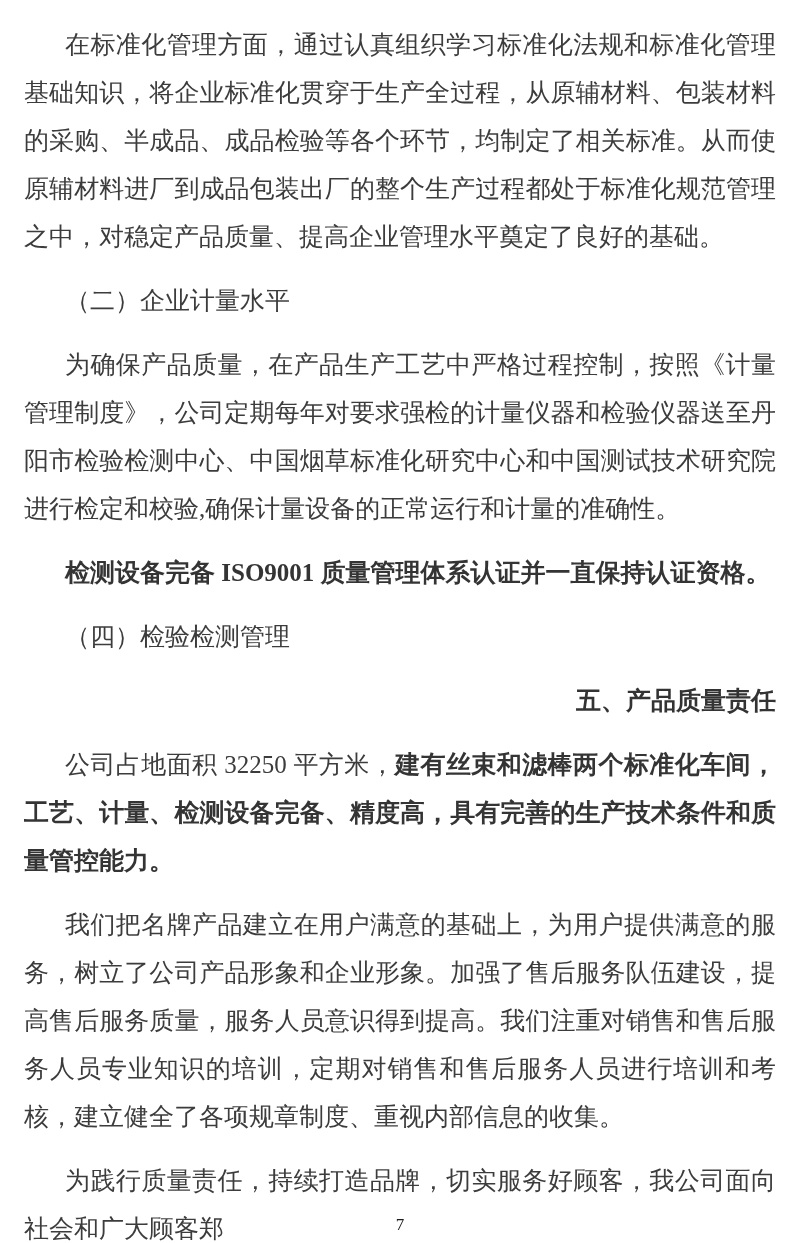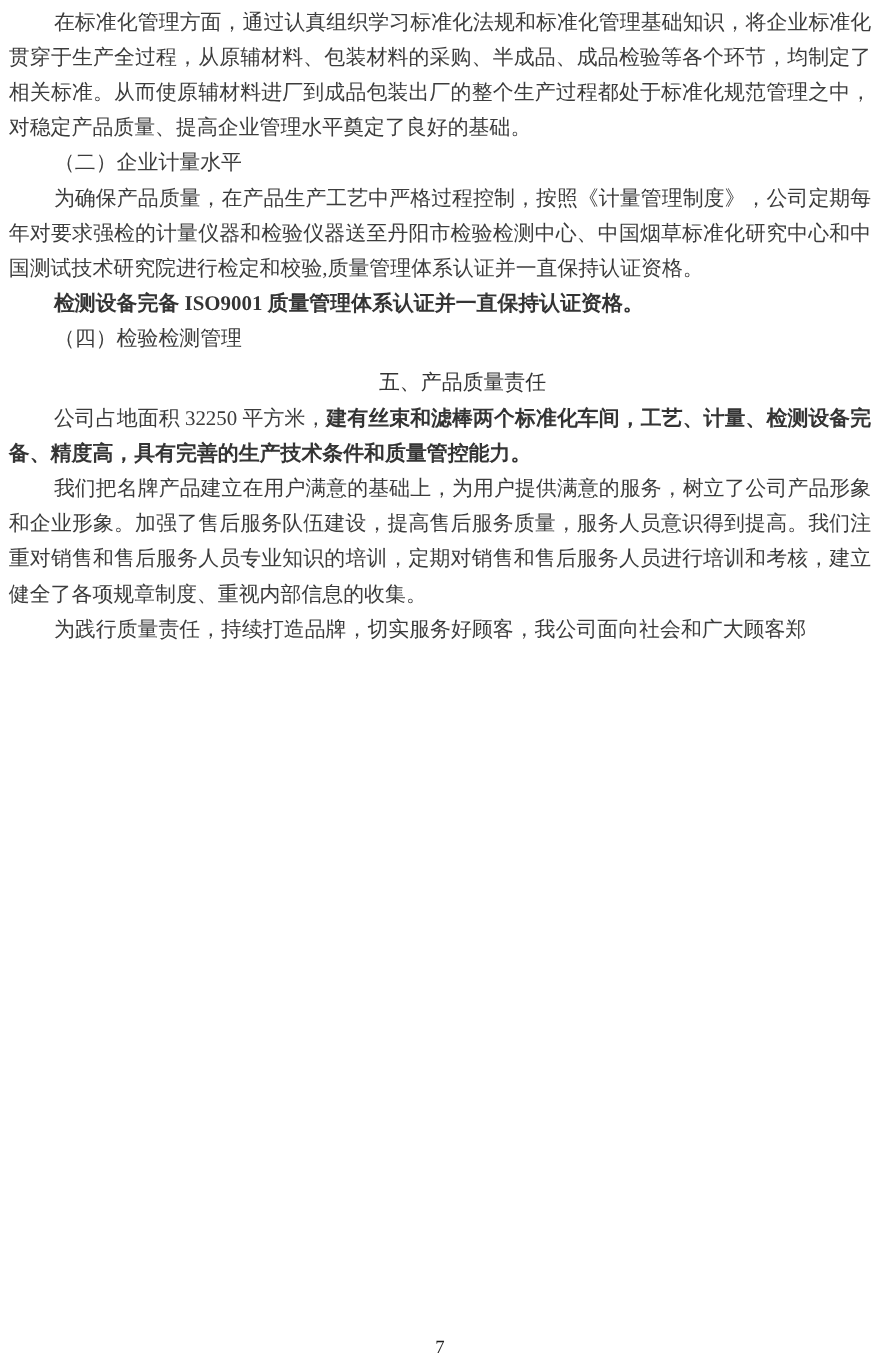--- a/index.html
+++ b/index.html
@@ -12,39 +12,39 @@
     height: 1243px;
     position: relative;
     overflow: hidden;
     font-family: "Liberation Serif", "DejaVu Serif", serif;
     color: #3c3c3c;
   }
   .page {
     padding: 5px 8px 0 8px;
   }
   .block {
-    margin: 0;
-    font-size: 19px;
-    line-height: 32px;
+    margin: 16px;
+    font-size: 25px;
+    line-height: 48px;
     text-align: justify;
     text-justify: inter-ideograph;
     text-indent: 41px;
     word-break: break-all;
   }
   .sub-heading {
     text-align: left;
   }
   .bold-statement {
     font-weight: bold;
     color: #343434;
   }
   .section-heading {
-    font-weight: normal;
+    font-weight: bold;
     color: #333333;
-    text-align: center;
+    text-align: right;
     margin-top: 8px;
   }
   .bold-run {
     font-weight: bold;
     color: #343434;
   }
   .page-number {
     position: absolute;
     left: 0;
     bottom: 8px;
@@ -54,21 +54,21 @@
     line-height: 20px;
     color: #1c1c1c;
   }
 </style>
 </head>
 <body>
 
 <div class="page">
   <p class="block">在标准化管理方面，通过认真组织学习标准化法规和标准化管理基础知识，将企业标准化贯穿于生产全过程，从原辅材料、包装材料的采购、半成品、成品检验等各个环节，均制定了相关标准。从而使原辅材料进厂到成品包装出厂的整个生产过程都处于标准化规范管理之中，对稳定产品质量、提高企业管理水平奠定了良好的基础。</p>
   <p class="block sub-heading">（二）企业计量水平</p>
-  <p class="block">为确保产品质量，在产品生产工艺中严格过程控制，按照《计量管理制度》，公司定期每年对要求强检的计量仪器和检验仪器送至丹阳市检验检测中心、中国烟草标准化研究中心和中国测试技术研究院进行检定和校验,质量管理体系认证并一直保持认证资格。</p>
+  <p class="block">为确保产品质量，在产品生产工艺中严格过程控制，按照《计量管理制度》，公司定期每年对要求强检的计量仪器和检验仪器送至丹阳市检验检测中心、中国烟草标准化研究中心和中国测试技术研究院进行检定和校验,确保计量设备的正常运行和计量的准确性。</p>
   <p class="block bold-statement">检测设备完备 ISO9001 质量管理体系认证并一直保持认证资格。</p>
   <p class="block sub-heading">（四）检验检测管理</p>
   <p class="block section-heading">五、产品质量责任</p>
   <p class="block"><span>公司占地面积 32250 平方米，</span><span class="bold-run">建有丝束和滤棒两个标准化车间，工艺、计量、检测设备完备、精度高，具有完善的生产技术条件和质量管控能力。</span></p>
   <p class="block">我们把名牌产品建立在用户满意的基础上，为用户提供满意的服务，树立了公司产品形象和企业形象。加强了售后服务队伍建设，提高售后服务质量，服务人员意识得到提高。我们注重对销售和售后服务人员专业知识的培训，定期对销售和售后服务人员进行培训和考核，建立健全了各项规章制度、重视内部信息的收集。</p>
   <p class="block">为践行质量责任，持续打造品牌，切实服务好顾客，我公司面向社会和广大顾客郑</p>
 </div>
 
 <div class="page-number">7</div>
 

